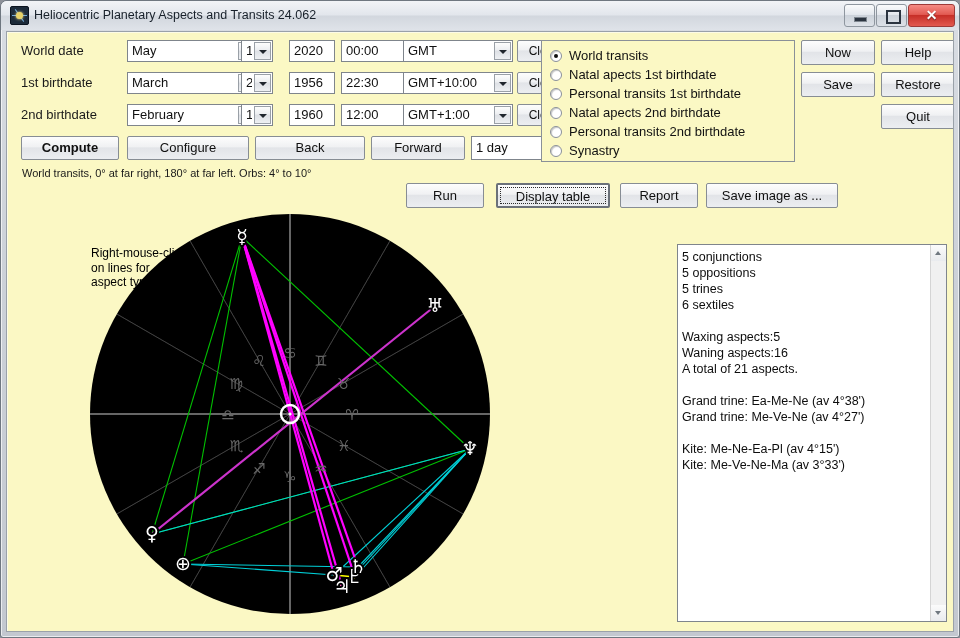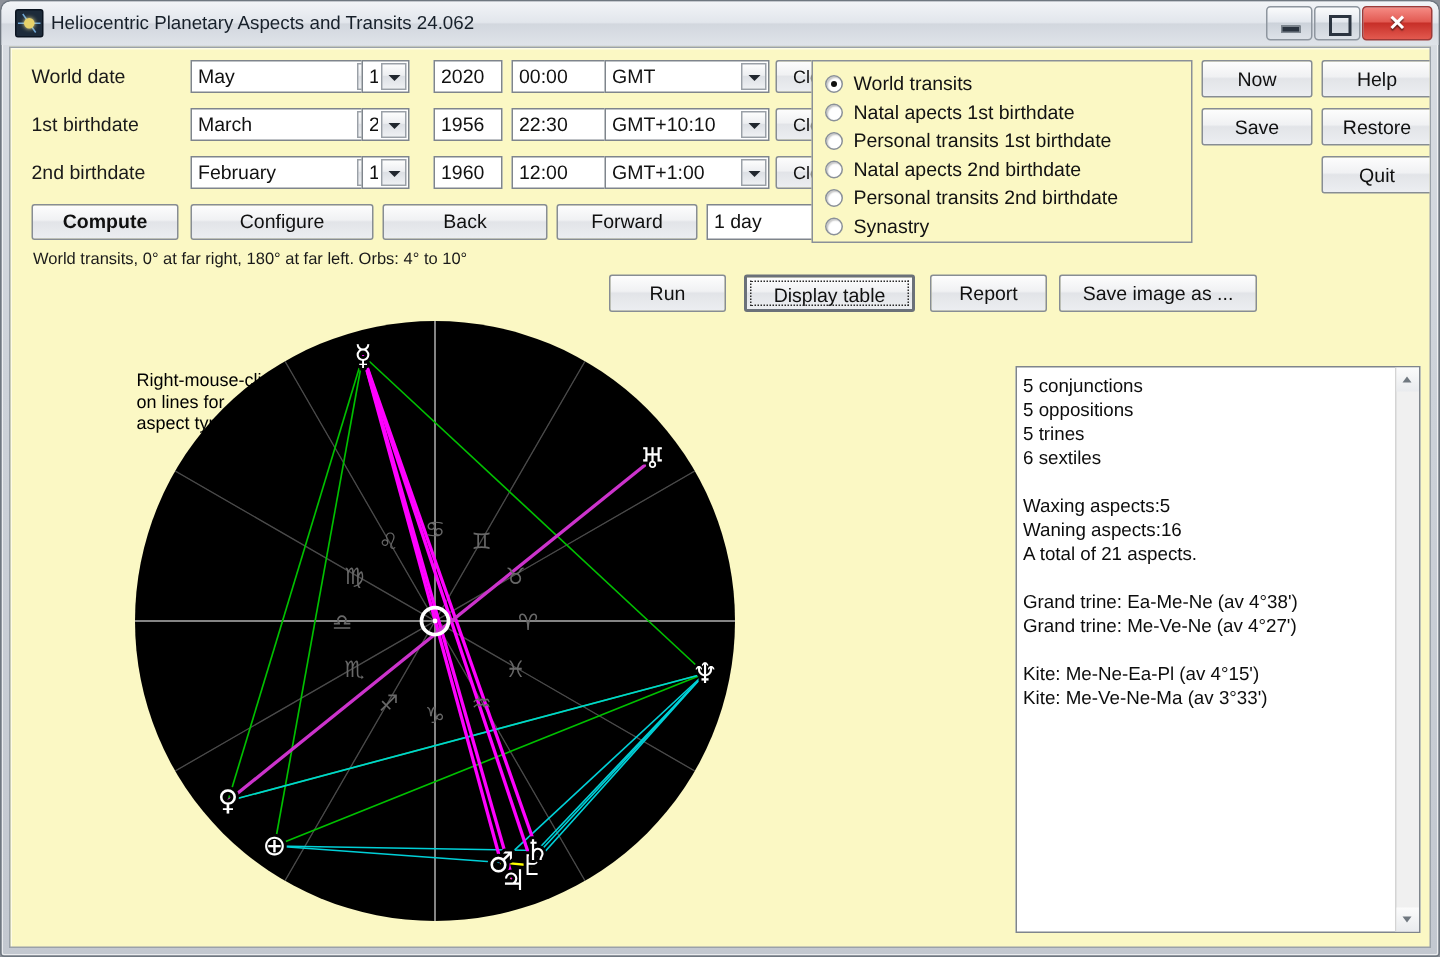--- a/index.html
+++ b/index.html
@@ -243,21 +243,21 @@
         <div class="arrowbtn"></div>
       </div>
       <div class="ctl plain c-year">
         <div class="txt">1956</div>
       </div>
       <div class="ctl c-time">
         <div class="txt">22:30</div>
         <div class="arrowbtn"></div>
       </div>
       <div class="ctl c-tz">
-        <div class="txt">GMT+10:10</div>
+        <div class="txt">GMT+10:00</div>
         <div class="arrowbtn"></div>
       </div>
       <div class="btn c-clear">Clear</div>
     </div>
 
     <div class="row row3">
       <div class="lbl">2nd birthdate</div>
       <div class="ctl c-month">
         <div class="txt">February</div>
         <div class="arrowbtn"></div>

